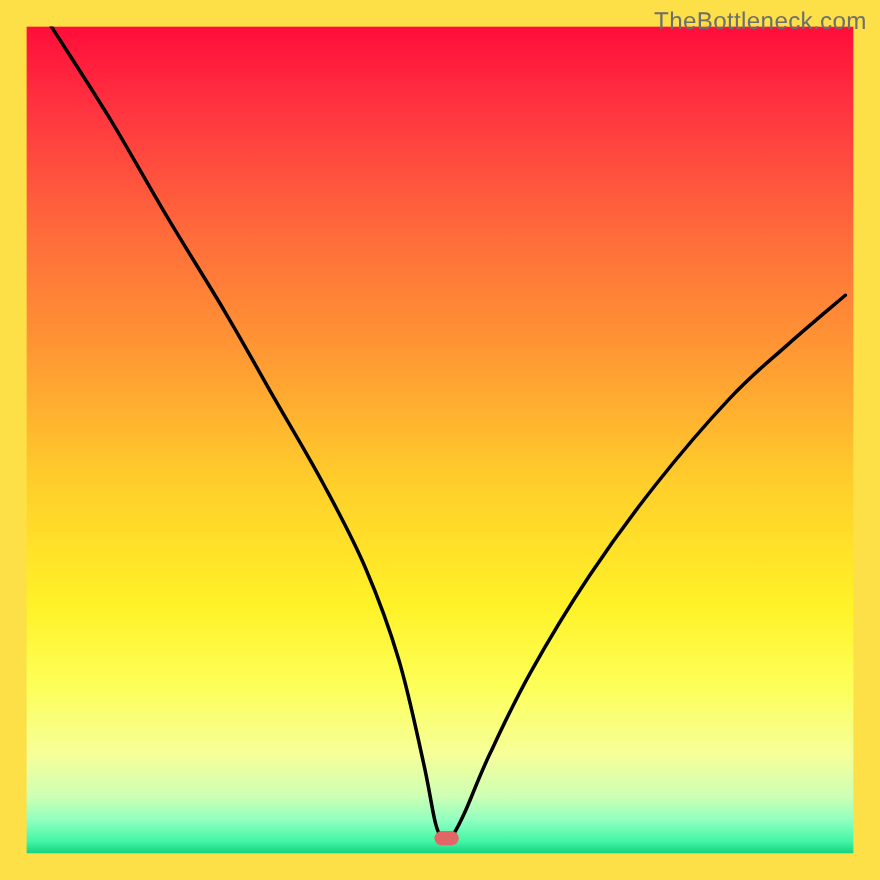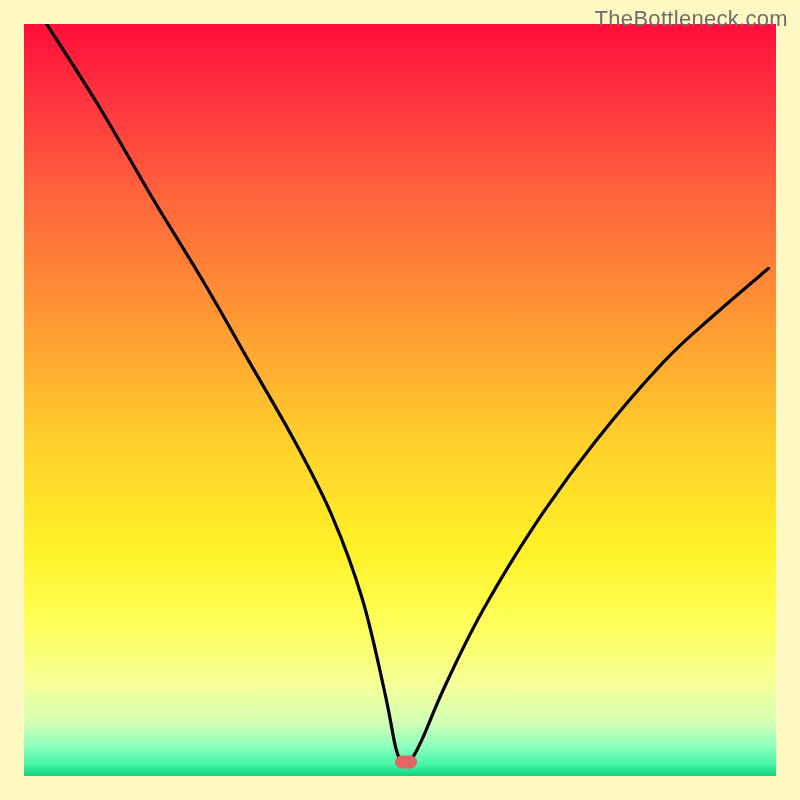--- a/index.html
+++ b/index.html
@@ -2,21 +2,21 @@
 <html><head>
 <meta charset="utf-8">
 <style>
   * { margin: 0; padding: 0; box-sizing: border-box; }
   html, body { width: 800px; height: 800px; overflow: hidden; }
   body { background: #000; font-family: Arial, sans-serif; }
   .container {
     position: relative;
     width: 800px;
     height: 800px;
-    background: #fef9c3;
+    background: #fde047;
   }
   .watermark {
     position: absolute;
     top: 6px;
     right: 12px;
     color: #6e6e6e;
     font-size: 22px;
     font-weight: 500;
     letter-spacing: 0.3px;
     z-index: 3;

